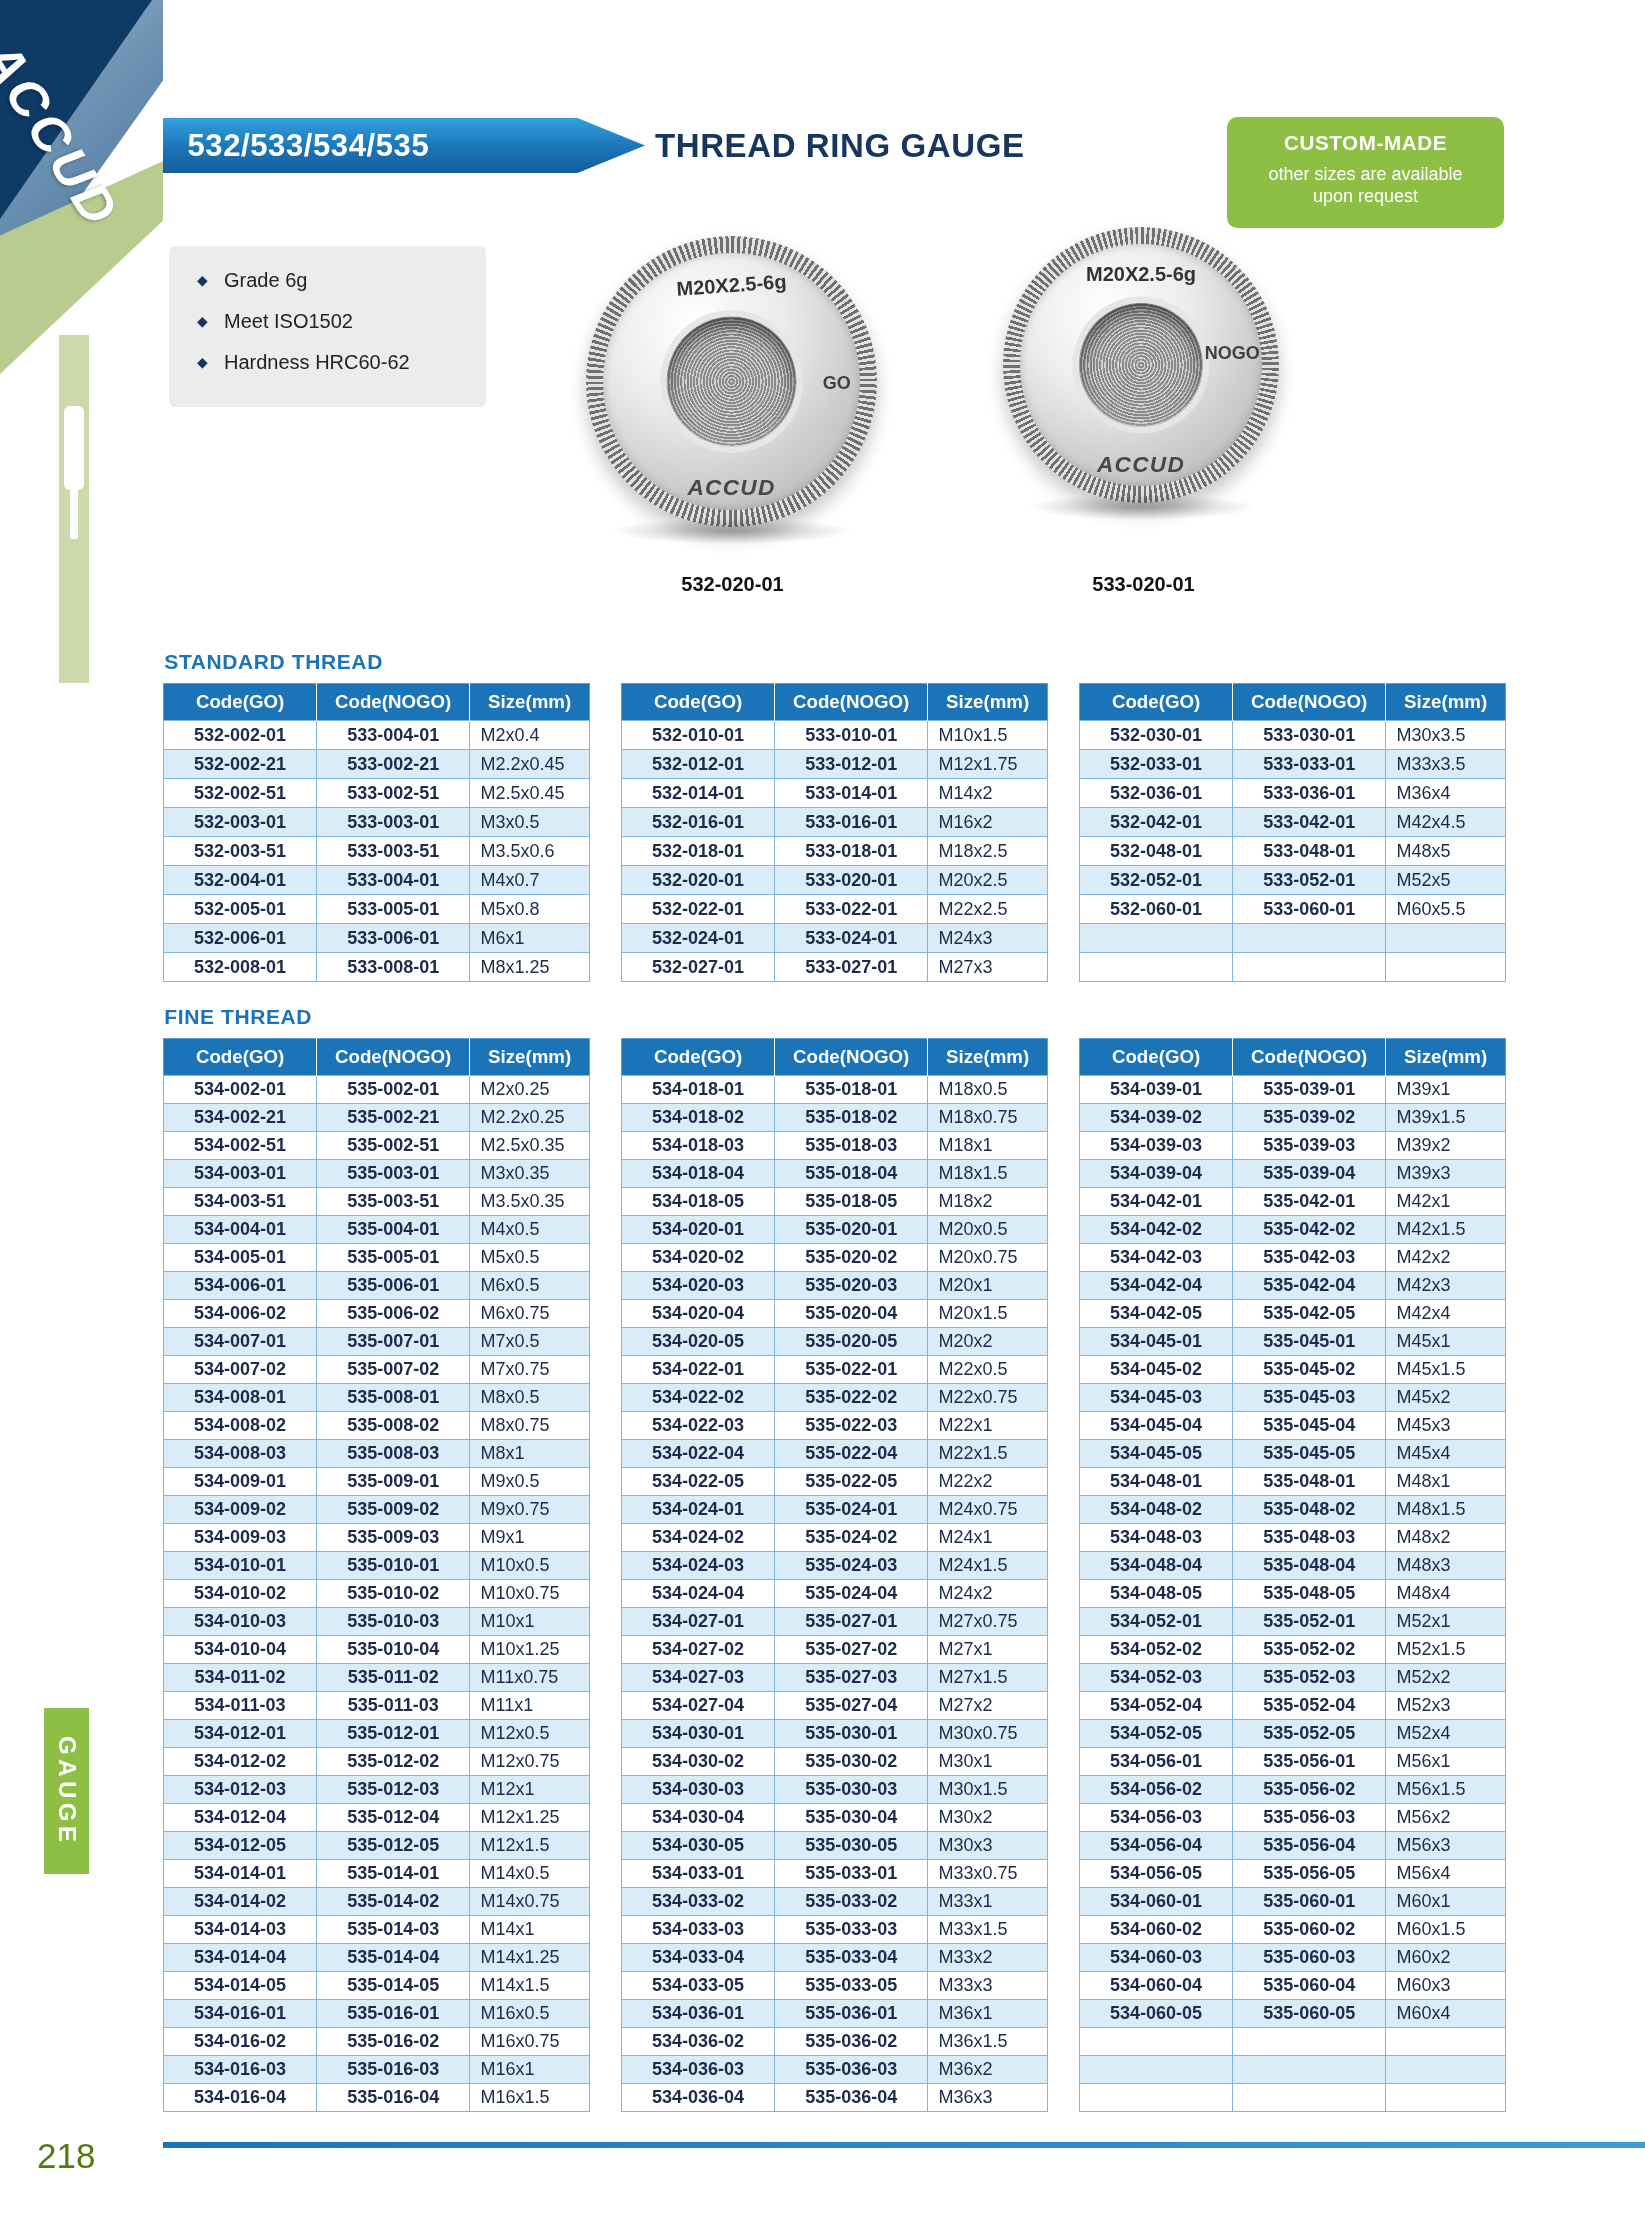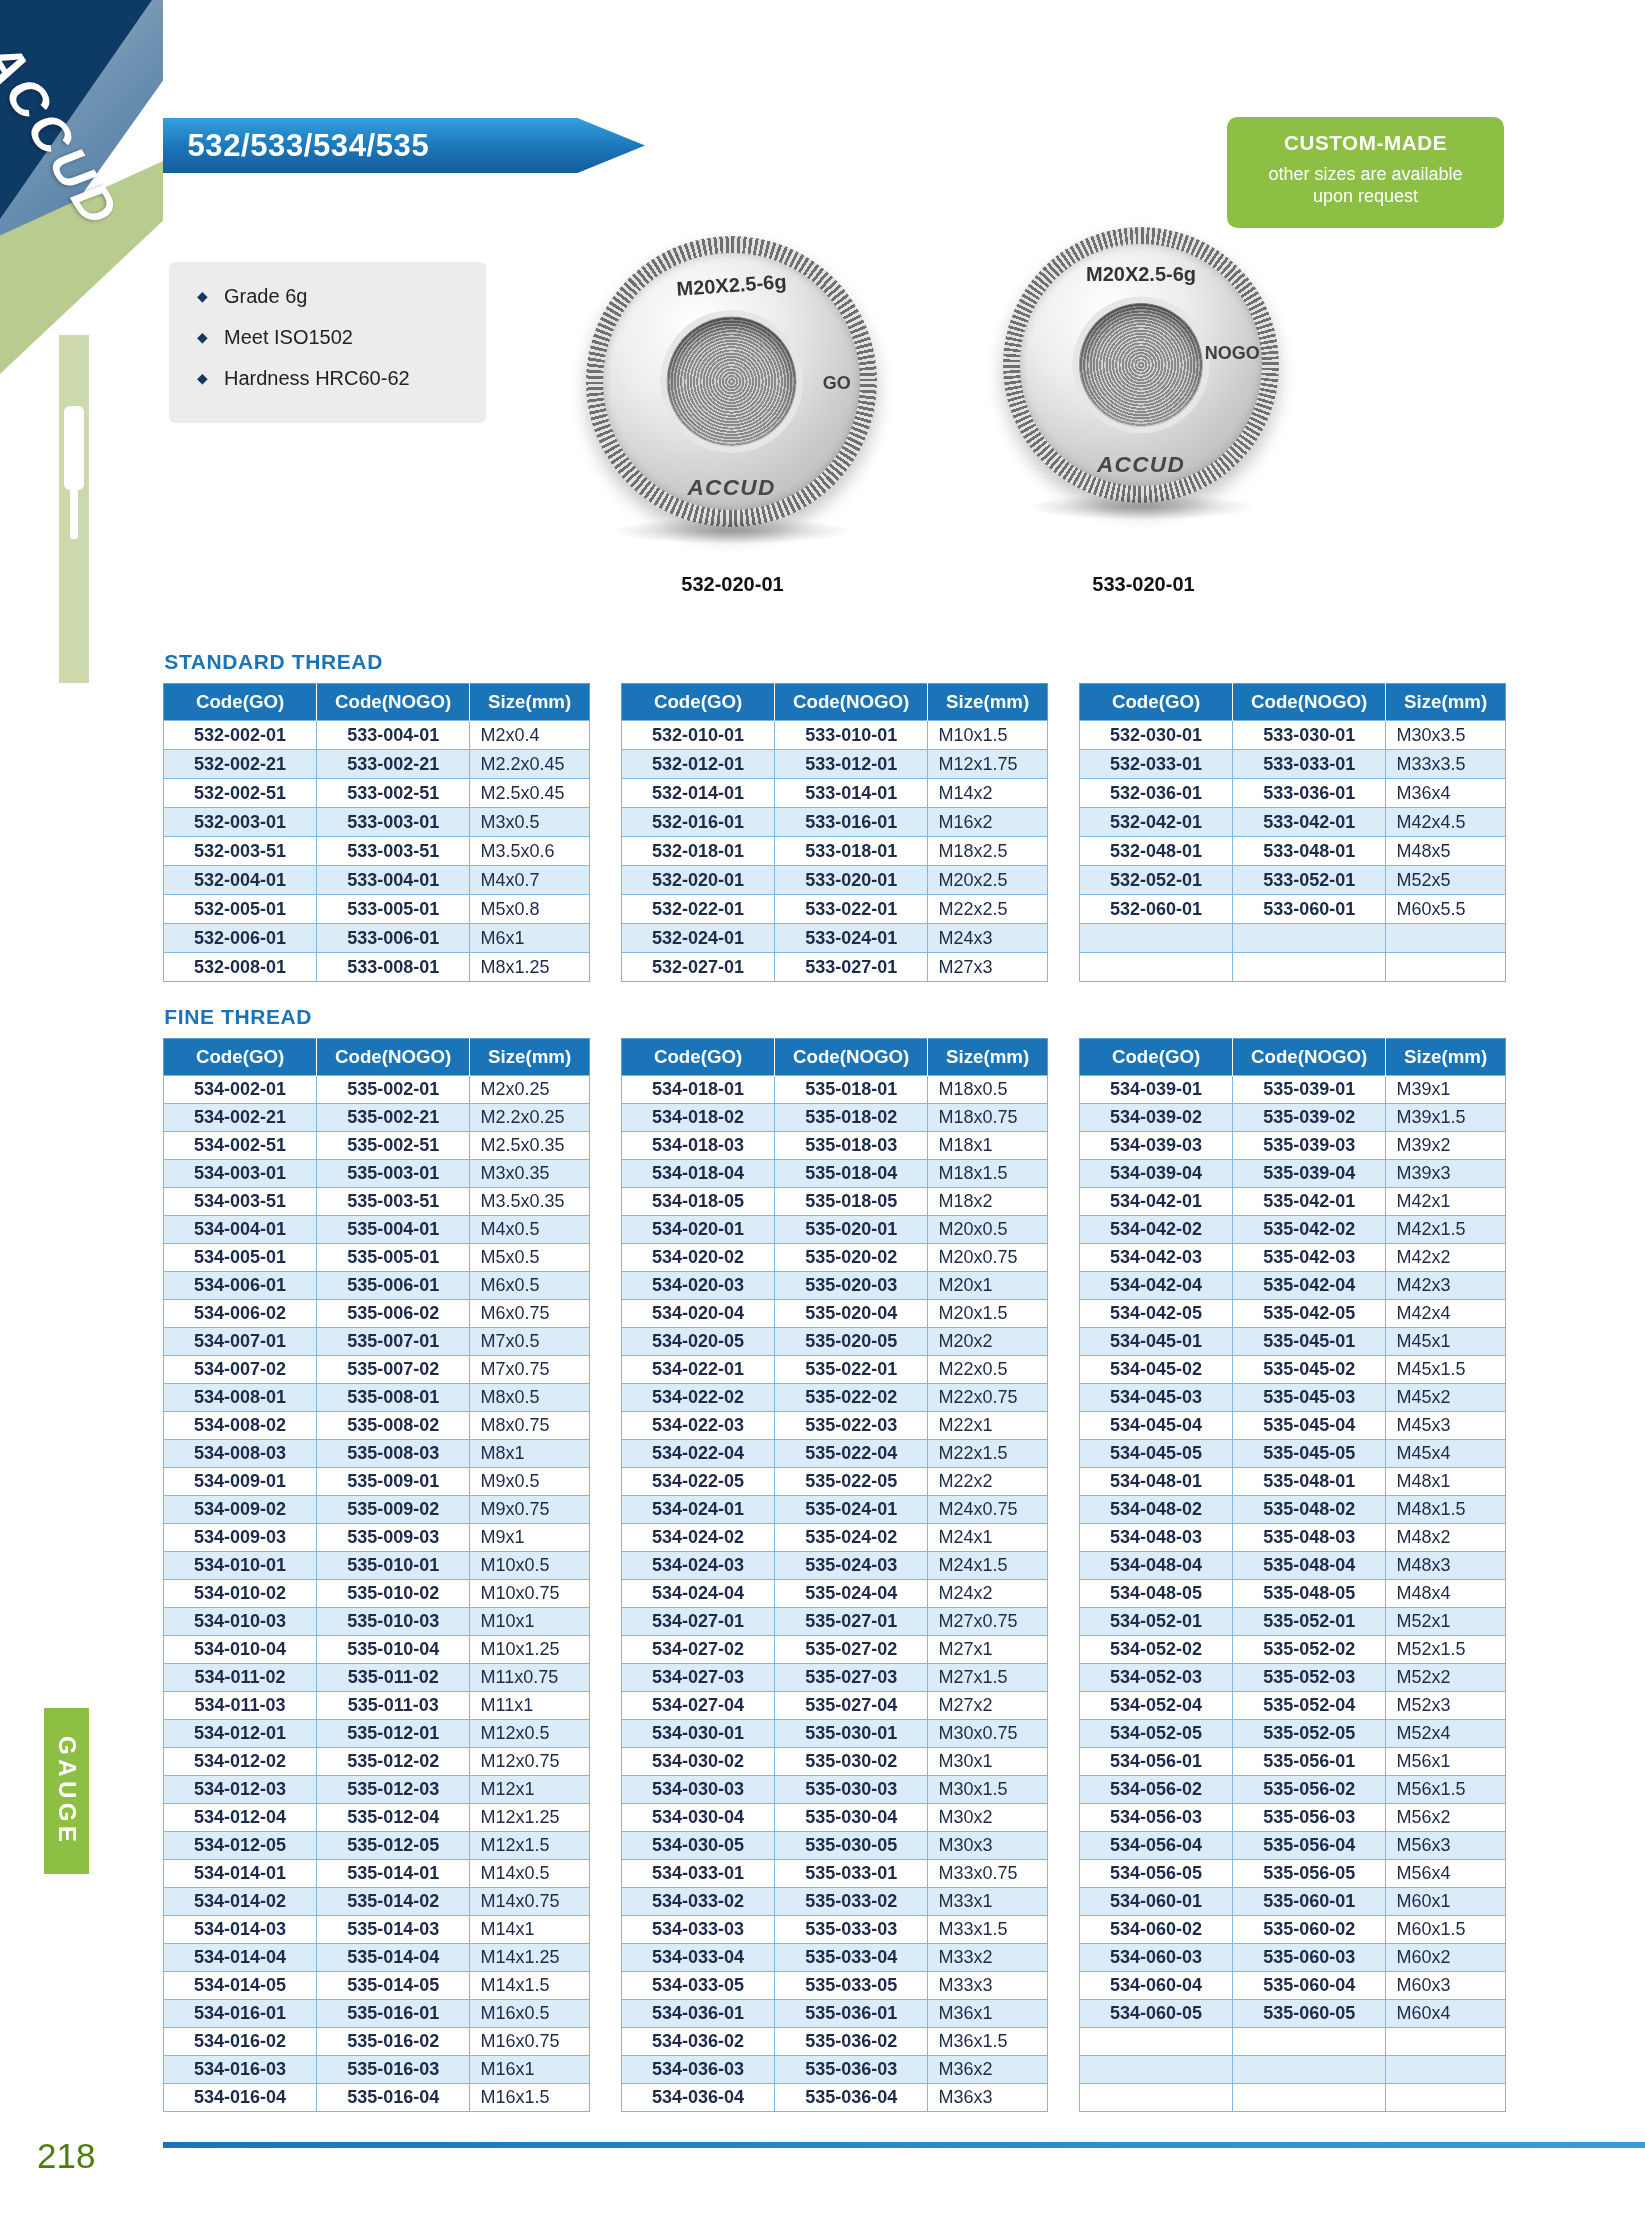--- a/index.html
+++ b/index.html
@@ -71,21 +71,20 @@
     box-sizing:border-box; padding:14px 24px;
   }
   .badge-title { font-size:20.6px; font-weight:bold; letter-spacing:0.6px; margin-bottom:7.7px; }
   .badge-sub { font-size:18px; line-height:1.25; }
 
   
   .features {
     position:absolute; left:169px; top:246px; width:317px; height:161px;
     background:#ececec; border-radius:6.4px; box-sizing:border-box;
     padding:23px 0 7px 28px;
-    margin-top:16px;
   }
   .features ul { margin:0; padding:0; }
   .features li {
     list-style:none; font-size:20px; color:#222222; margin-bottom:18px;
     position:relative; padding-left:27px;
   }
   .features li::before {
     content:"\25C6"; position:absolute; left:0; top:2.6px;
     font-size:14px; color:#16355f;
   }
@@ -184,20 +183,21 @@
     <div class="gauge-icon">
       <div class="gauge-stem"></div>
     </div>
   </div>
   <div class="side-tab">GAUGE</div>
   <div class="page-number">218</div>
 
   <div class="banner">
     <span>532/533/534/535</span>
   </div>
+  <h1 class="page-title">THREAD RING GAUGE</h1>
   <div class="badge">
     <div class="badge-title">CUSTOM-MADE</div>
     <div class="badge-sub">other sizes are available upon request</div>
   </div>
 
   <div class="features">
     <ul id="features-list">
         <li>Grade 6g</li>
         <li>Meet ISO1502</li>
         <li>Hardness HRC60-62</li>

